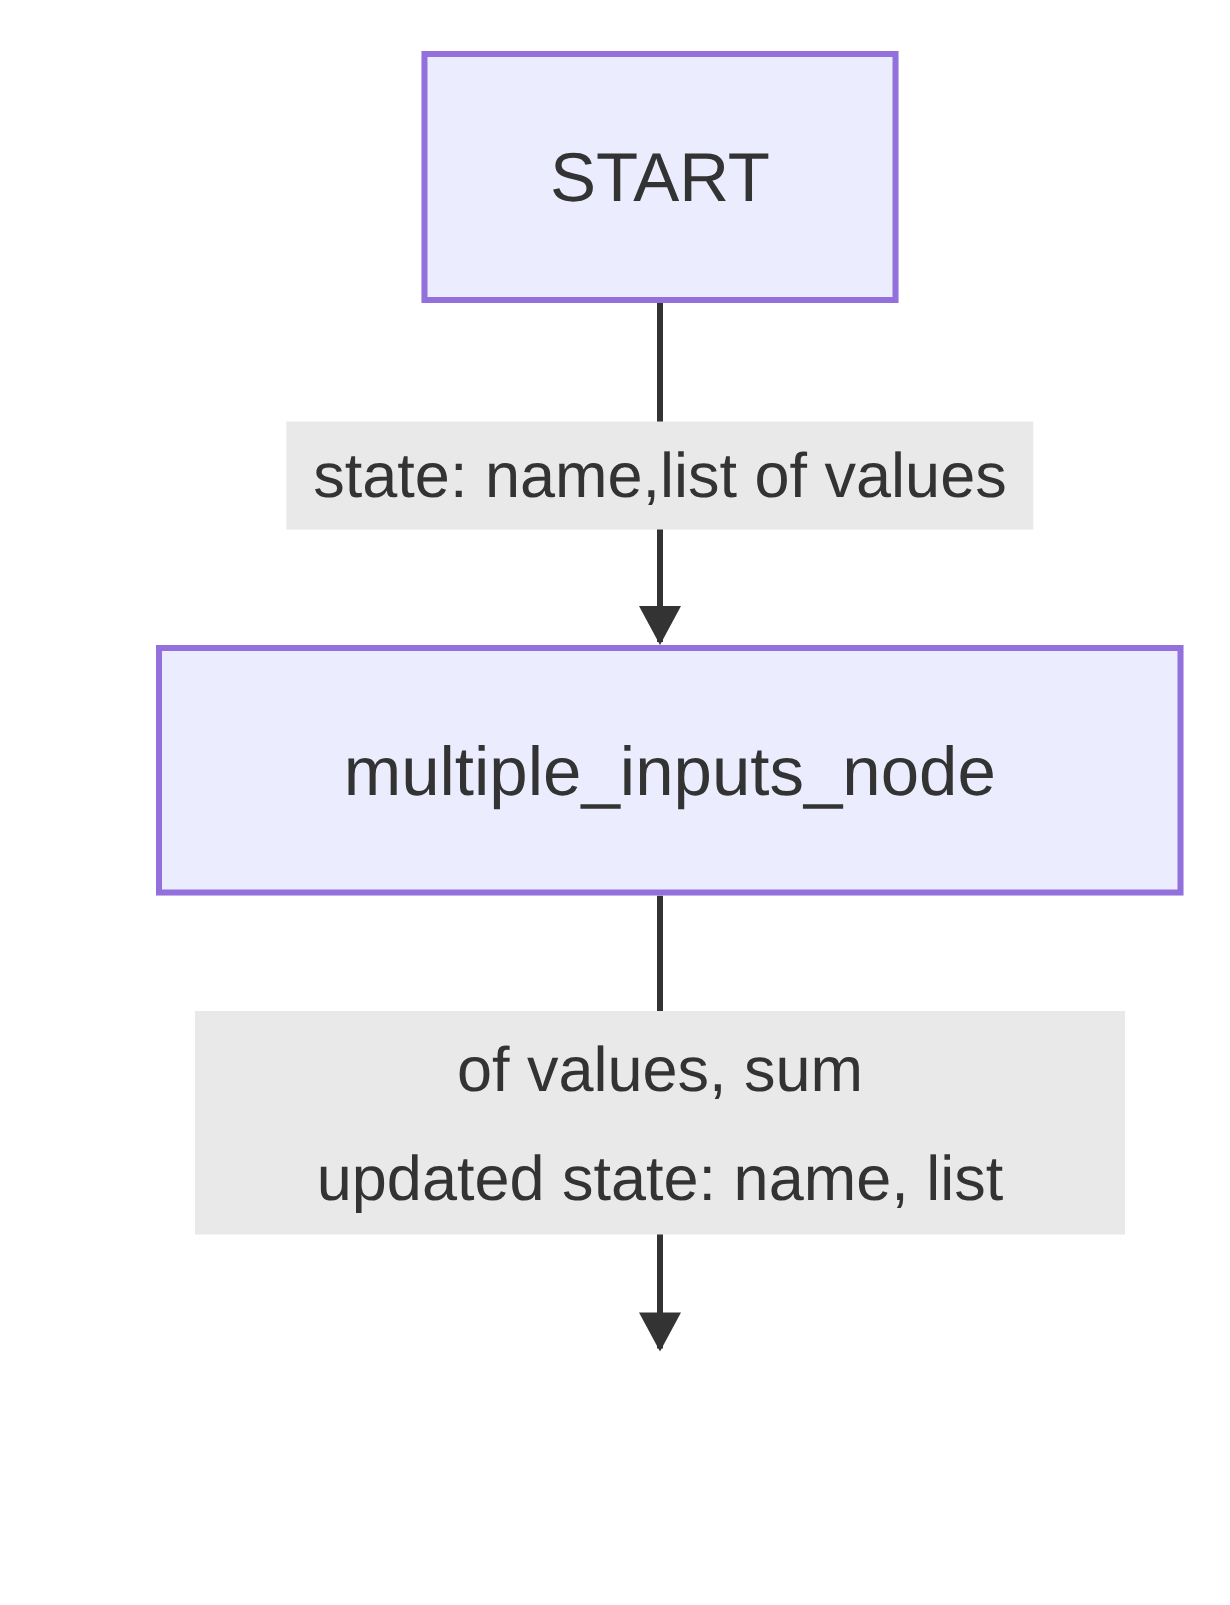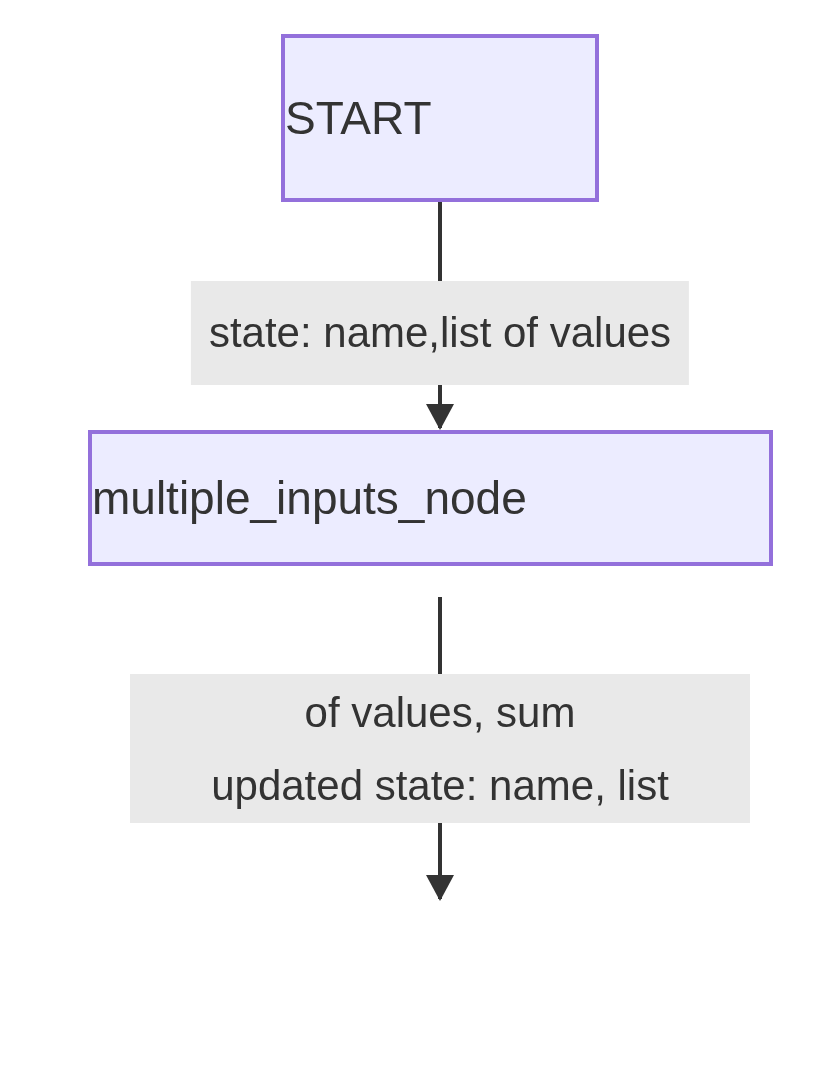--- a/index.html
+++ b/index.html
@@ -15,27 +15,27 @@
     overflow: hidden;
     font-family: "Liberation Sans", sans-serif;
   }
   .node {
     position: absolute;
     box-sizing: border-box;
     background: #ECECFF;
     border: 4px solid #9370DB;
     display: flex;
     align-items: center;
-    justify-content: flex-start;
+    justify-content: center;
     color: #333333;
     font-size: 46px;
     z-index: 3;
   }
   .node-start { left: 281px; top: 34px;  width: 318px; height: 168px; }
-  .node-mid   { left: 88px;  top: 430px; width: 685px; height: 136px; }
+  .node-mid   { left: 104px;  top: 430px; width: 685px; height: 167px; }
   .node-end   { left: 302px; top: 901px; width: 276px; height: 167px; }
 
   .edge-line {
     position: absolute;
     width: 4px;
     background: #333333;
     left: 438px;
     z-index: 1;
   }
   .line-1 { top: 202px; height: 226px; }
@@ -64,21 +64,21 @@
     flex-direction: column;
     align-items: center;
     justify-content: center;
     text-align: center;
   }
   .label-1 {
     left: 440px;
     top: 281px;
     height: 72px;
     transform: translateX(-50%);
-    padding: 16px 18px;
+    padding: 0 18px;
     white-space: nowrap;
   }
   .label-2 {
     left: 130px;
     top: 674px;
     width: 620px;
     height: 149px;
   }
   .label-2 .label-line {
     line-height: 73px;

